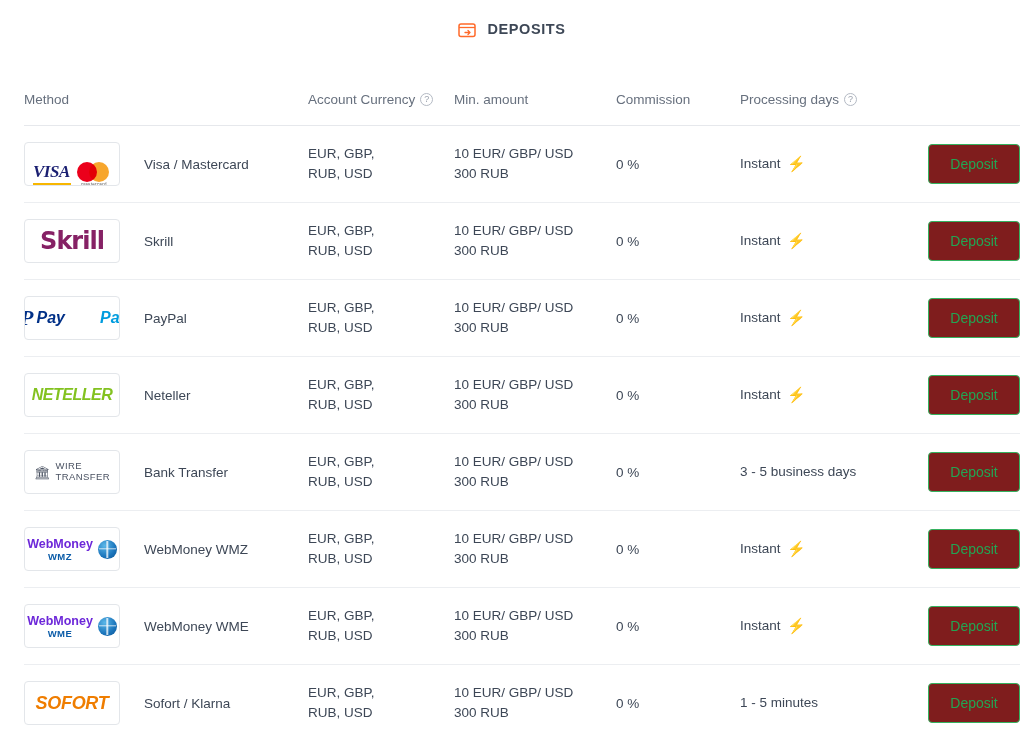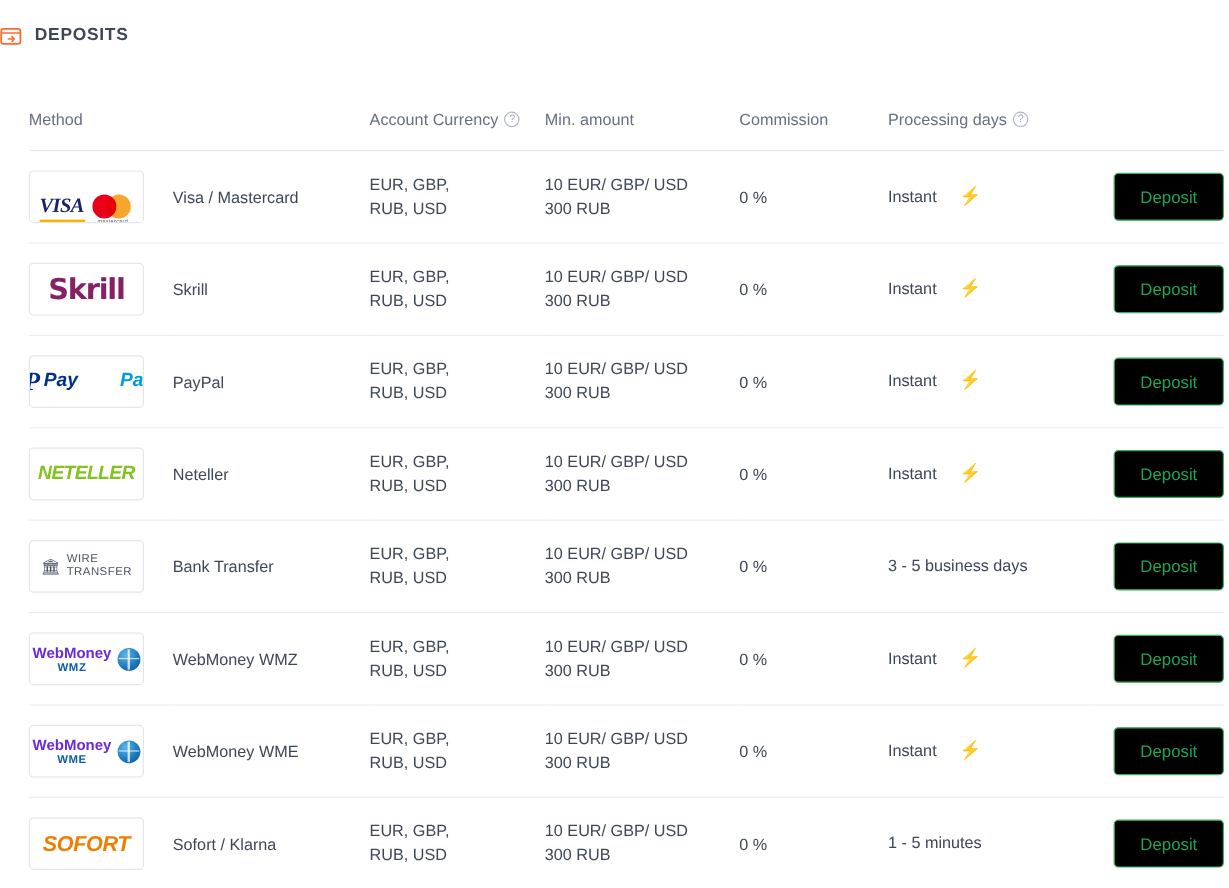--- a/index.html
+++ b/index.html
@@ -19,21 +19,21 @@
   
   .tabs {
     display: flex;
     width: 100%;
     height: 58px;
   }
   .tab {
     flex: 1 1 50%;
     display: flex;
     align-items: center;
-    justify-content: flex-start;
+    justify-content: center;
     gap: 10px;
     font-size: 14.5px;
     letter-spacing: 0.6px;
     color: #3d4756;
     font-weight: 600;
     cursor: pointer;
     user-select: none;
     height: 58px;
     position: relative;
   }
@@ -103,32 +103,32 @@
     border: 1px solid #e3e6ea;
     border-radius: 4px;
     background: #fff;
     display: flex;
     align-items: center;
     justify-content: center;
     overflow: hidden;
   }
   .two-line { line-height: 1.45; }
   .amount { line-height: 1.45; }
-  .time-cell { display: flex; align-items: center; gap: 19px; line-height: 1.4; }
+  .time-cell { display: flex; align-items: center; gap: 7px; line-height: 1.4; }
   .bolt { color: #ff6a2a; font-size: 15px; line-height: 1; }
 
   .deposit-btn {
     display: block;
     width: 92px;
     margin-left: auto;
     padding: 11px 0;
     text-align: center;
     font-size: 14px;
     color: #22a553;
-    background: #000000;
+    background: #7f1d1d;
     border: 1px solid #35b25f;
     border-radius: 4px;
     cursor: pointer;
     font-family: "Liberation Sans", sans-serif;
   }
 
   
   .visa-mc { display: flex; align-items: center; gap: 6px; margin-top: 20px; }
   .visa-txt {
     font-family: "Liberation Serif", serif;

